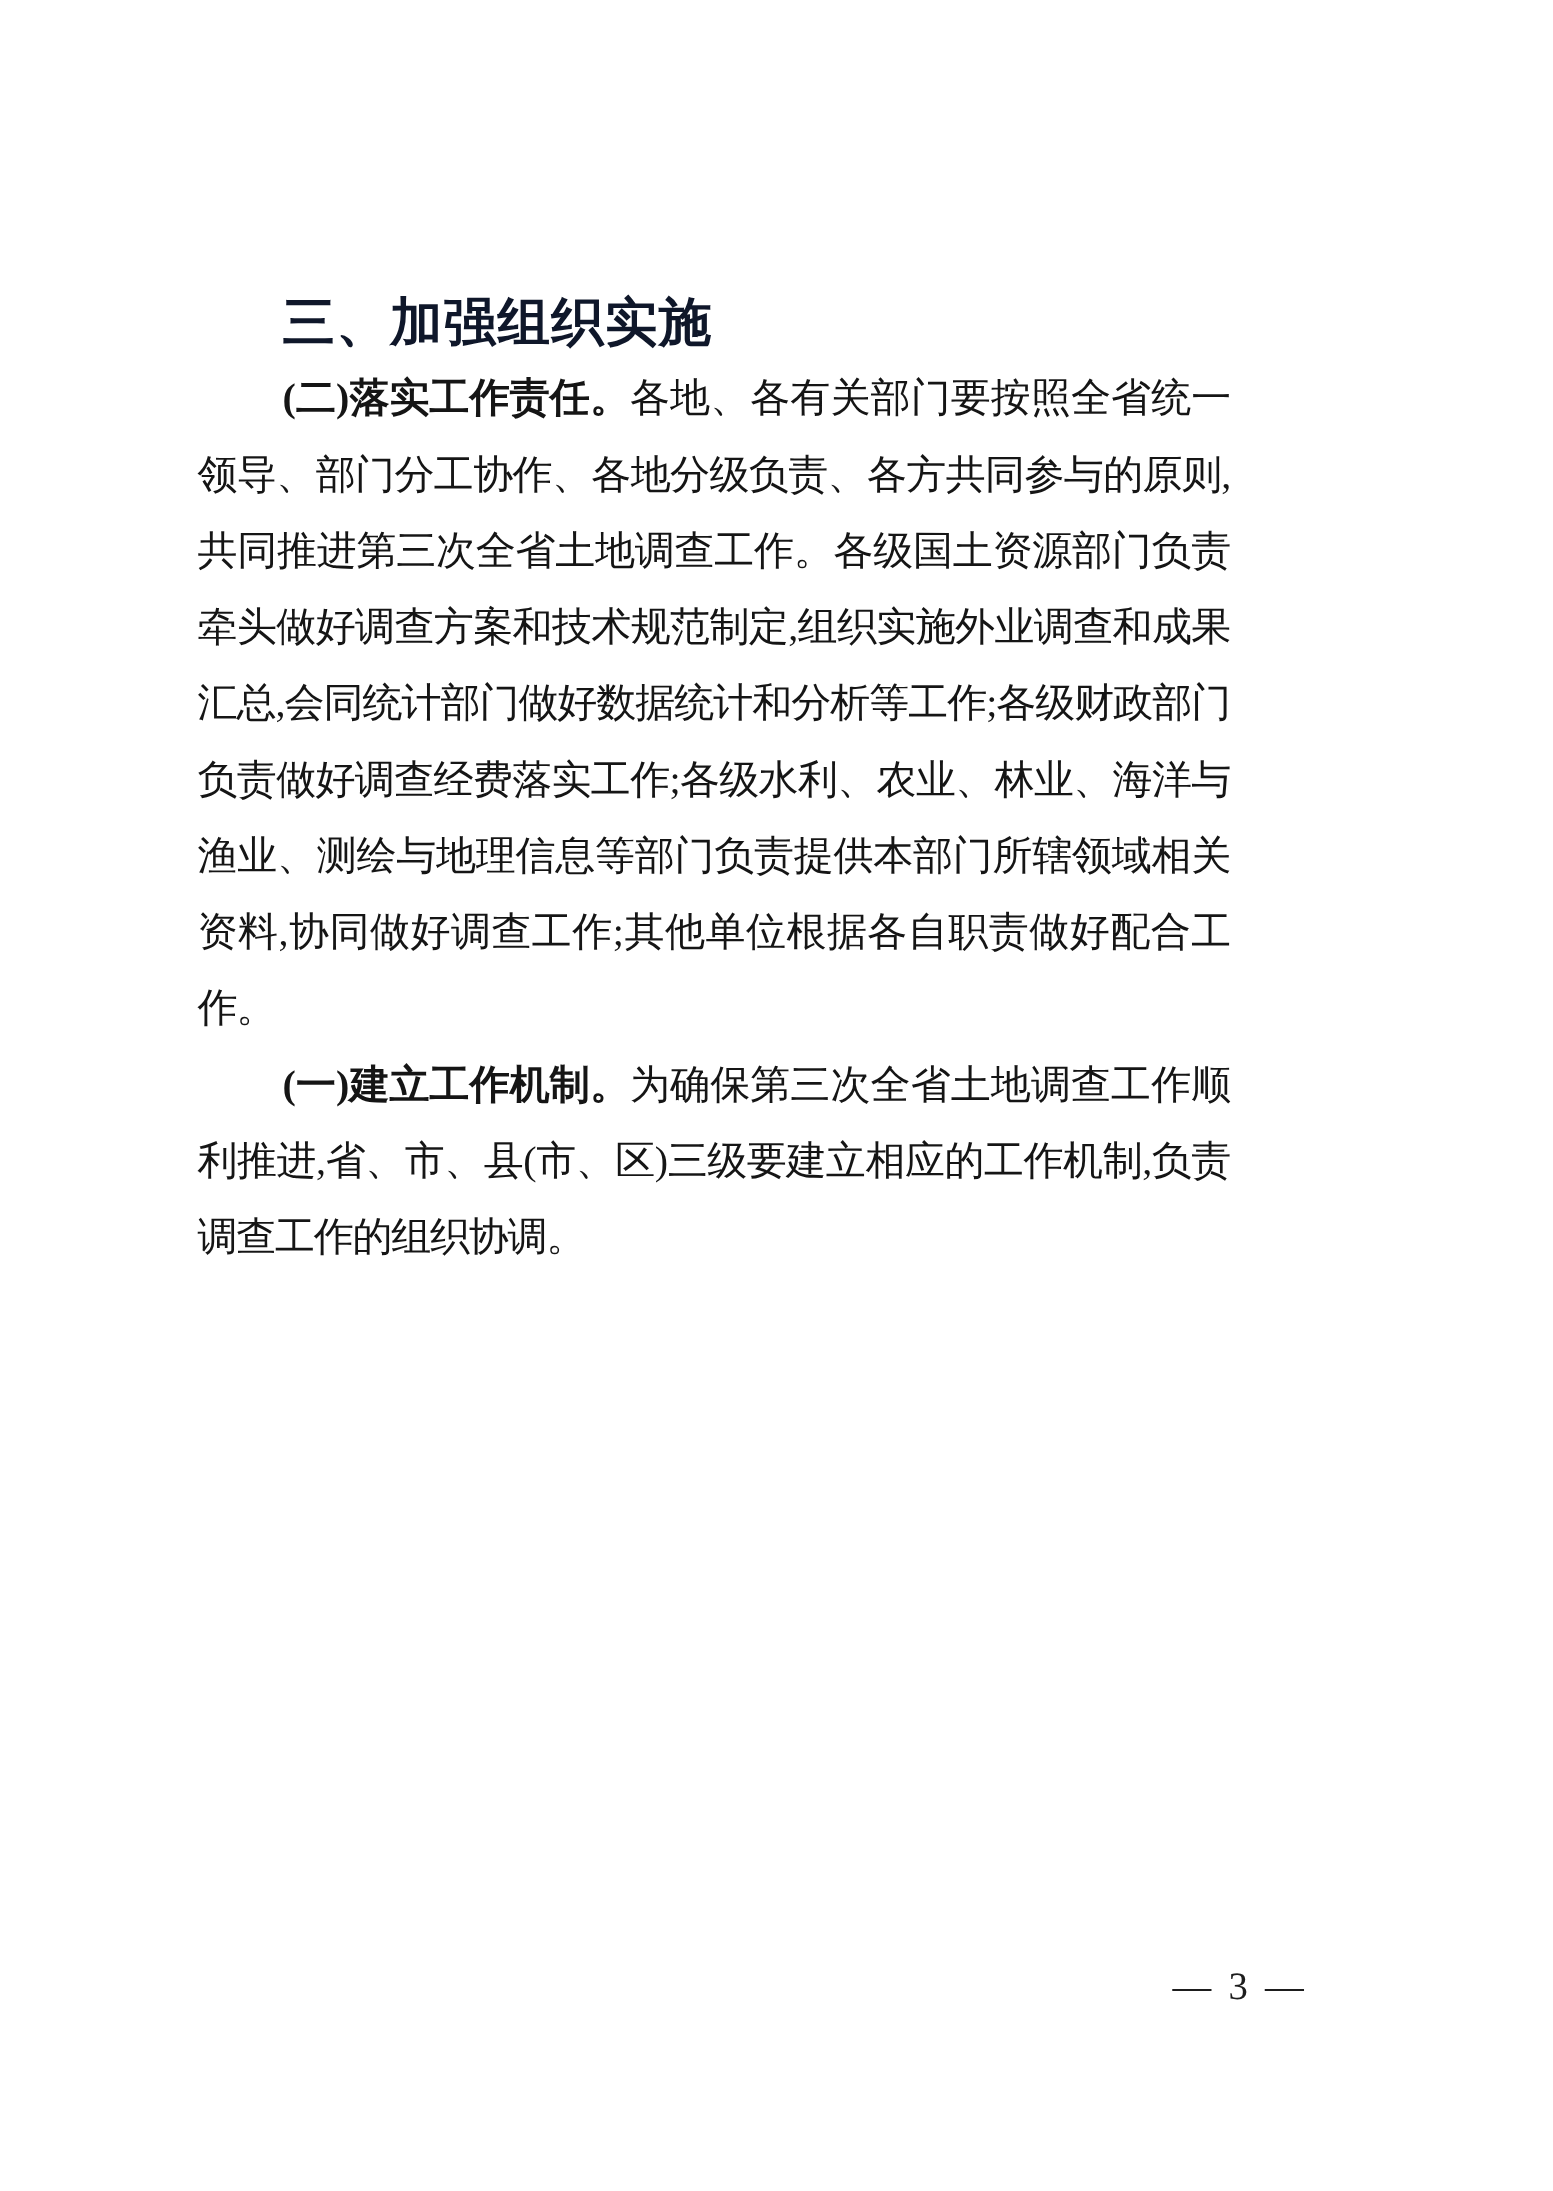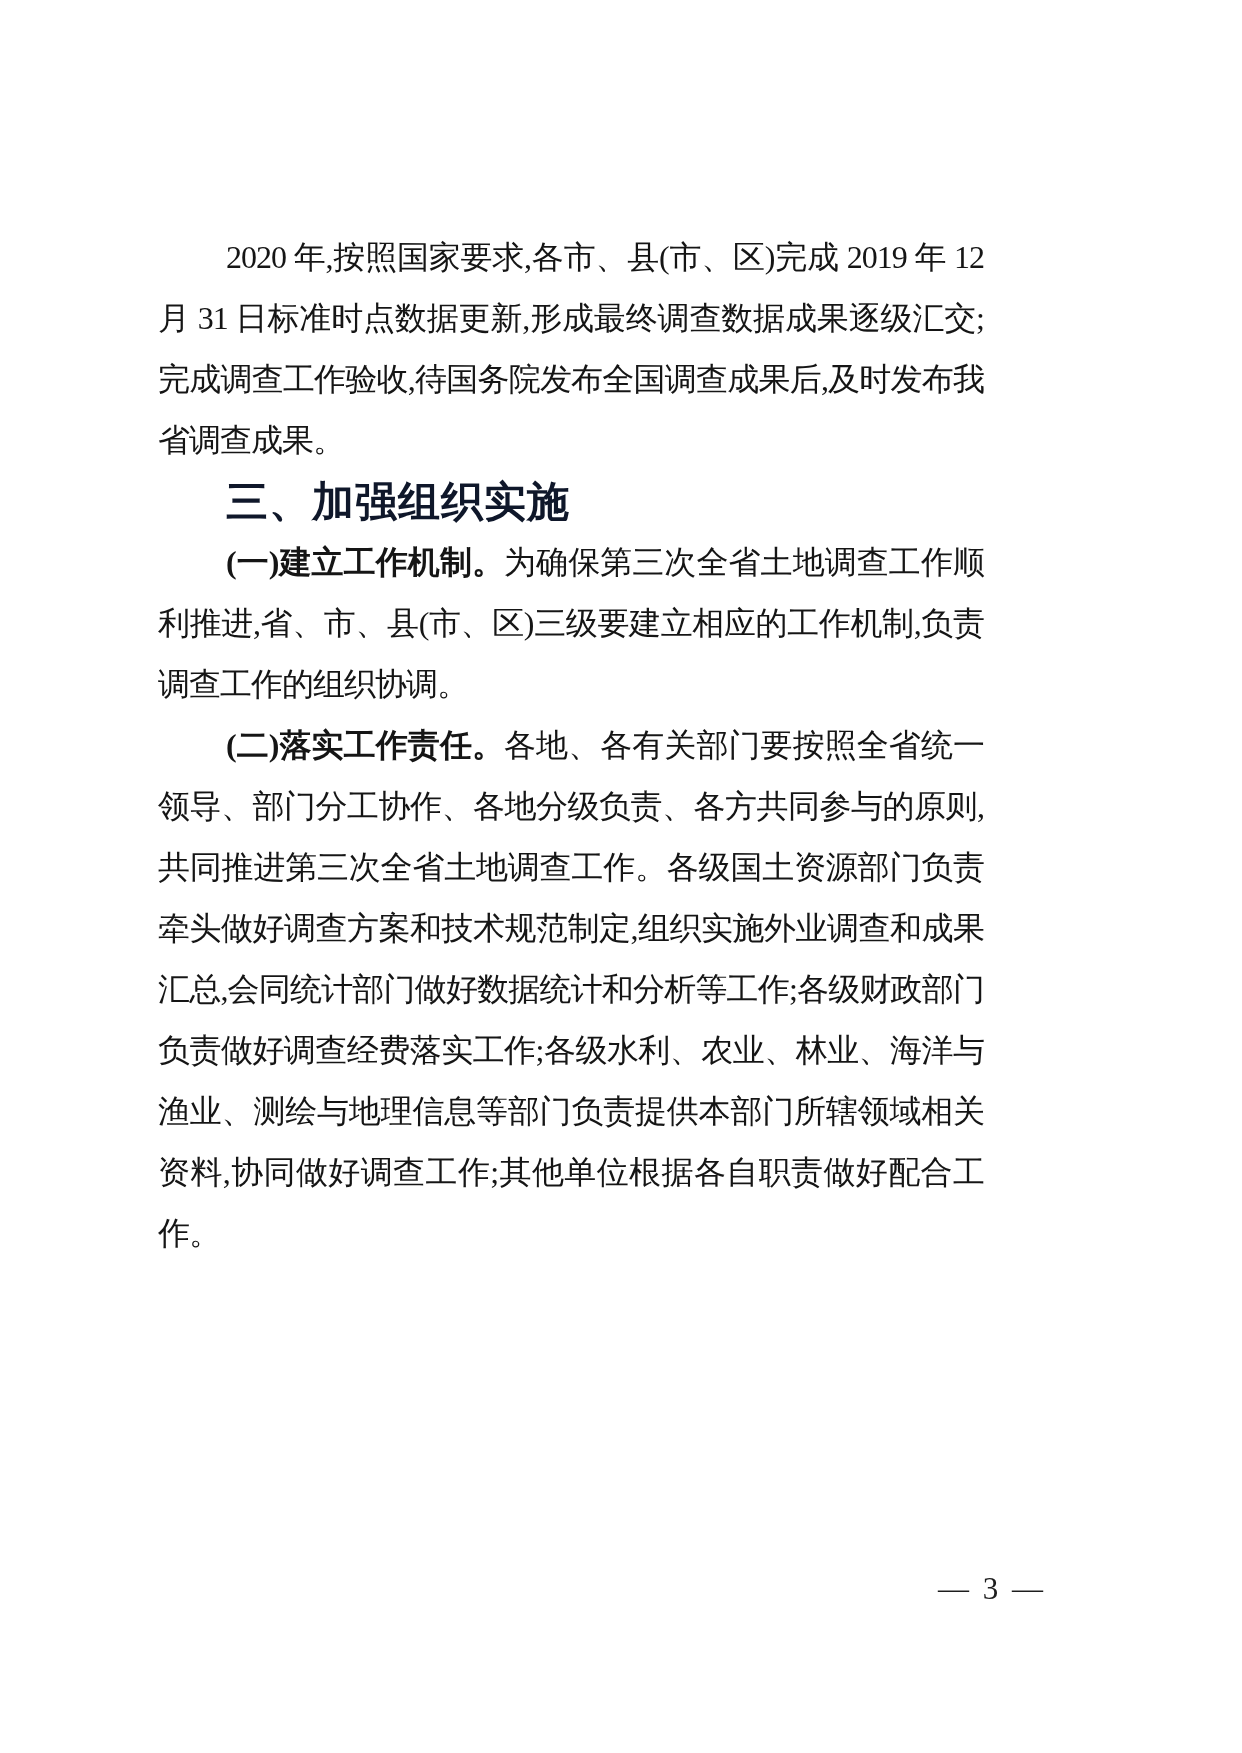--- a/index.html
+++ b/index.html
@@ -64,27 +64,26 @@
     white-space: nowrap;
   }
 </style>
 </head>
 <body>
 
 <div class="page">
 
   <div class="text-block">
 
-    <p class="para">2020 年,按照国家要求,各市、县(市、区)完成 2019 年 12 月 31 日标准时点数据更新,形成最终调查数据成果逐级汇交;完成调查工作验收,待国务院发布全国调查成果后,及时发布我省调查成果。</p>
 
     <h2 class="section-heading">三、加强组织实施</h2>
 
+    <p class="para"><span class="lead">(二)落实工作责任。</span><span>各地、各有关部门要按照全省统一领导、部门分工协作、各地分级负责、各方共同参与的原则,共同推进第三次全省土地调查工作。各级国土资源部门负责牵头做好调查方案和技术规范制定,组织实施外业调查和成果汇总,会同统计部门做好数据统计和分析等工作;各级财政部门负责做好调查经费落实工作;各级水利、农业、林业、海洋与渔业、测绘与地理信息等部门负责提供本部门所辖领域相关资料,协同做好调查工作;其他单位根据各自职责做好配合工作。</span></p>
+
     <p class="para"><span class="lead">(一)建立工作机制。</span><span>为确保第三次全省土地调查工作顺利推进,省、市、县(市、区)三级要建立相应的工作机制,负责调查工作的组织协调。</span></p>
-
-    <p class="para"><span class="lead">(二)落实工作责任。</span><span>各地、各有关部门要按照全省统一领导、部门分工协作、各地分级负责、各方共同参与的原则,共同推进第三次全省土地调查工作。各级国土资源部门负责牵头做好调查方案和技术规范制定,组织实施外业调查和成果汇总,会同统计部门做好数据统计和分析等工作;各级财政部门负责做好调查经费落实工作;各级水利、农业、林业、海洋与渔业、测绘与地理信息等部门负责提供本部门所辖领域相关资料,协同做好调查工作;其他单位根据各自职责做好配合工作。</span></p>
 
 
 
   </div>
 
   <div class="page-number">— 3 —</div>
 
 </div>
 
 </body></html>

